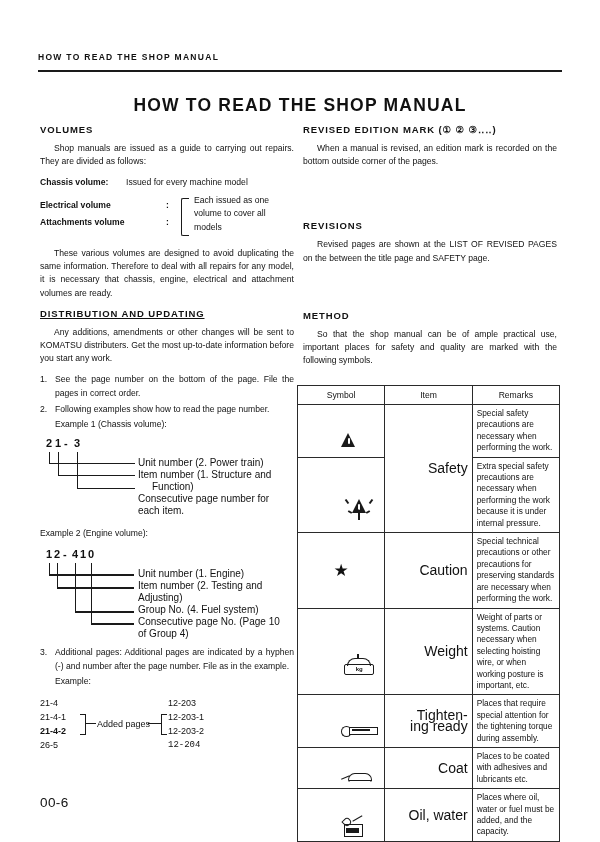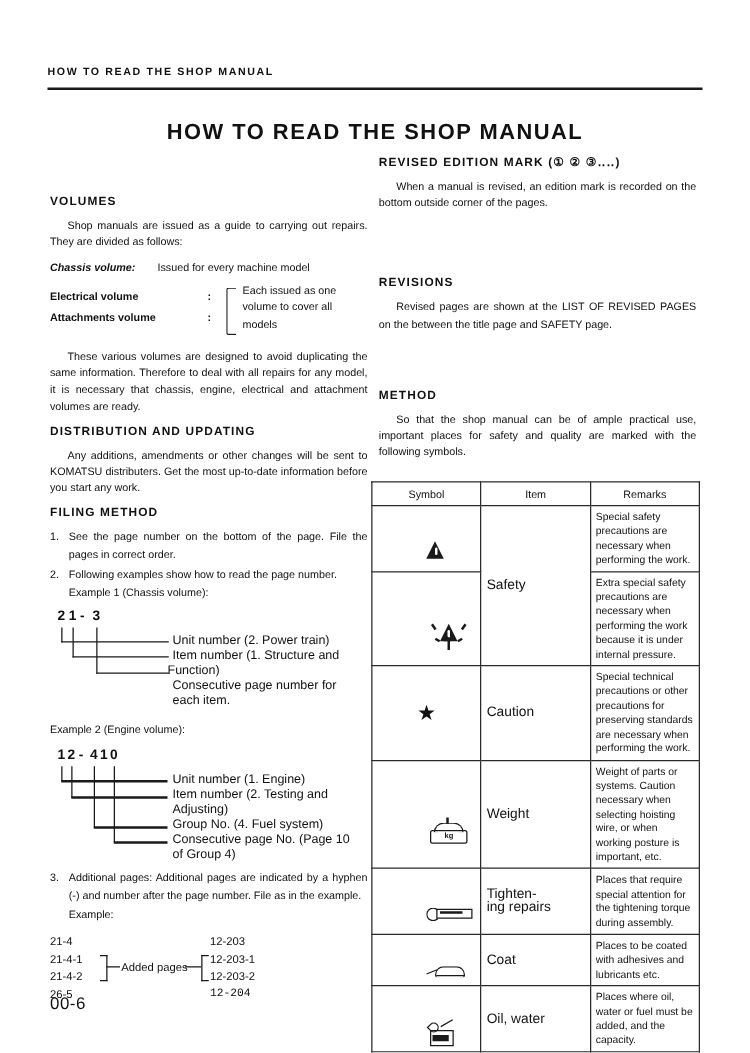--- a/index.html
+++ b/index.html
@@ -52,48 +52,48 @@
     font-weight: bold;
     letter-spacing: 1.2px;
   }
 
   
   .col {
     position: absolute;
     top: 124px;
     width: 254px;
   }
-  .col-left  { left: 40px; margin-top: 32px; }
+  .col-left  { left: 40px; }
   .col-right { left: 303px; }
 
   h2.sec {
     font-size: 9.5px;
     font-weight: bold;
     letter-spacing: 0.9px;
     margin: 0 0 7px 0;
   }
-  .sec-gap { margin-top: 17px; }
+  .sec-gap { margin-top: 17px; text-decoration: underline; }
 
   p.body {
     font-size: 8.6px;
     line-height: 13.2px;
     margin: 0 0 8px 0;
     text-align: justify;
   }
   p.body.indent { text-indent: 14px; }
 
   
   .vol-lines { margin: 6px 0 0 0; }
   .vol-row {
     font-size: 8.6px;
     line-height: 13.6px;
     white-space: nowrap;
   }
   .vol-row b { font-weight: bold; }
-  .vol-row .vterm { display: inline-block; font-style: italic; }
+  .vol-row .vterm { display: inline-block; }
 
   .brace-block {
     position: relative;
     margin-top: 7px;
     height: 42px;
   }
   .brace-left {
     position: absolute;
     left: 0; top: 0;
     width: 126px;
@@ -225,22 +225,22 @@
     font-size: 8.6px;
     padding: 4px 2px;
   }
   td.sym {
     width: 44px;
     text-align: center;
     padding: 5px 2px;
   }
   td.item {
     width: 46px;
-    text-align: left;
-    font-size: 11px;
+    text-align: right;
+    font-size: 14px;
     line-height: 11px;
   }
   td.remark {
     line-height: 11.4px;
     font-size: 8.3px;
     text-align: left;
   }
 
   .glyph { display: inline-block; }
 
@@ -408,21 +408,20 @@
       </div>
       <div class="brace-mark"></div>
       <div class="brace-right">Each issued as one volume to cover all models</div>
     </div>
 
     <p class="body indent" style="margin-top:8px">These various volumes are designed to avoid duplicating the same information. Therefore to deal with all repairs for any model, it is necessary that chassis, engine, electrical and attachment volumes are ready.</p>
 
     <h2 class="sec sec-gap">DISTRIBUTION AND UPDATING</h2>
     <p class="body indent">Any additions, amendments or other changes will be sent to KOMATSU distributers. Get the most up-to-date information before you start any work.</p>
 
-    <h2 class="sec sec-gap">FILING METHOD</h2>
 
     <ol class="steps">
       <li>
         <span class="num">1.</span>
         <span>See the page number on the bottom of the page. File the pages in correct order.</span>
       </li>
       <li>
         <span class="num">2.</span>
         <span>Following examples show how to read the page number.</span>
         <div class="sub-line" style="margin-top:2px">Example 1 (Chassis volume):</div>
@@ -441,21 +440,21 @@
         <div class="leader-line" style="left:2.5px;  top:0px;  width:1.1px; height:12px;"></div>
         <div class="leader-line" style="left:11.5px; top:0px;  width:1.1px; height:24px;"></div>
         <div class="leader-line" style="left:31px;   top:0px;  width:1.1px; height:37px;"></div>
 
         <div class="leader-line" style="left:2.5px;  top:11px; width:86px;  height:1.1px;"></div>
         <div class="leader-line" style="left:11.5px; top:23px; width:77px;  height:1.1px;"></div>
         <div class="leader-line" style="left:31px;   top:36px; width:58px;  height:1.1px;"></div>
 
         <div class="lbl" style="left:92px; top:5px;">Unit number (2. Power train)</div>
         <div class="lbl" style="left:92px; top:17px;">Item number (1. Structure and</div>
-        <div class="lbl" style="left:88px; top:29px;">Function)</div>
+        <div class="lbl" style="left:106px; top:29px;">Function)</div>
         <div class="lbl" style="left:92px; top:41px;">Consecutive page number for</div>
         <div class="lbl" style="left:92px; top:53px;">each item.</div>
       </div>
     </div>
 
     <div class="sub-line" style="margin-top:4px">Example 2 (Engine volume):</div>
 
     <div class="numdiag" style="height:92px; margin-top:8px">
       <div class="digits">
         <span style="left:0px">1</span>
@@ -489,21 +488,21 @@
       <li>
         <span class="num">3.</span>
         <span>Additional pages: Additional pages are indicated by a hyphen (-) and number after the page number. File as in the example.</span>
         <div class="sub-line" style="margin-top:2px">Example:</div>
       </li>
     </ol>
 
     <div class="addex">
       <div class="cell" style="left:0px;  top:0px;">21-4</div>
       <div class="cell" style="left:0px;  top:14px;">21-4-1</div>
-      <div class="cell" style="left:0px;  top:28px;">21-4-2</div>
+      <div class="cell" style="left:0px;  top:28px;font-weight:bold;">21-4-2</div>
       <div class="cell" style="left:0px;  top:42px;">26-5</div>
 
       <div class="brk" style="left:40px; top:18px; width:5px; height:19px; border-left:none;"></div>
       <div class="hline" style="left:45px; top:27px; width:11px;"></div>
 
       <div class="cell" style="left:57px; top:21px;">Added pages</div>
 
       <div class="hline" style="left:108px; top:27px; width:13px;"></div>
       <div class="brk" style="left:121px; top:18px; width:5px; height:19px; border-right:none;"></div>
 
@@ -582,21 +581,21 @@
       </tr>
 
       <tr>
         <td class="sym">
           <span class="glyph">
             <span class="torq-ico"><span class="head"></span><span class="bar"></span><span class="fill"></span></span>
           </span>
         </td>
         <td class="item">
           <div>Tighten-</div>
-          <div>ing repairs</div>
+          <div>ing ready</div>
         </td>
         <td class="remark">Places that require special attention for the tightening torque during assembly.</td>
       </tr>
 
       <tr>
         <td class="sym">
           <span class="glyph">
             <span class="coat-ico"><span class="tail"></span><span class="blob"></span><span class="base"></span></span>
           </span>
         </td>

